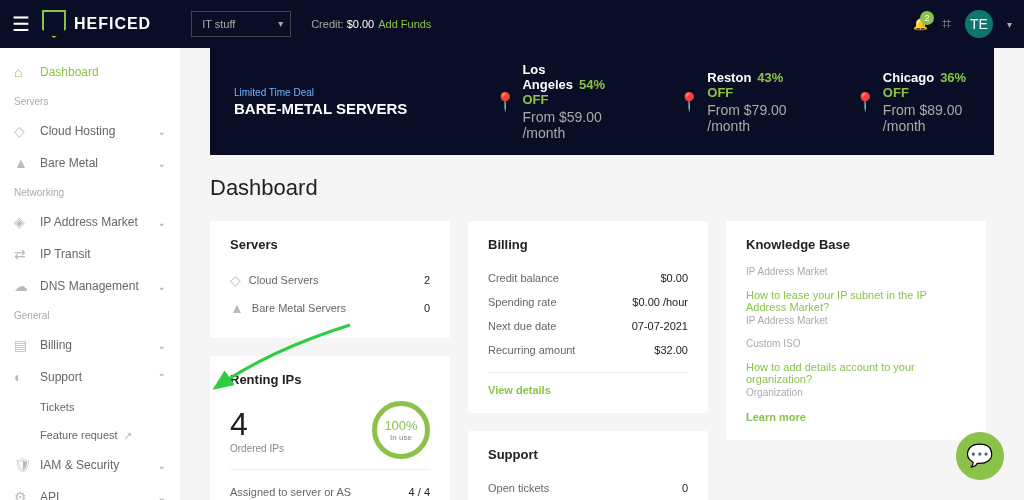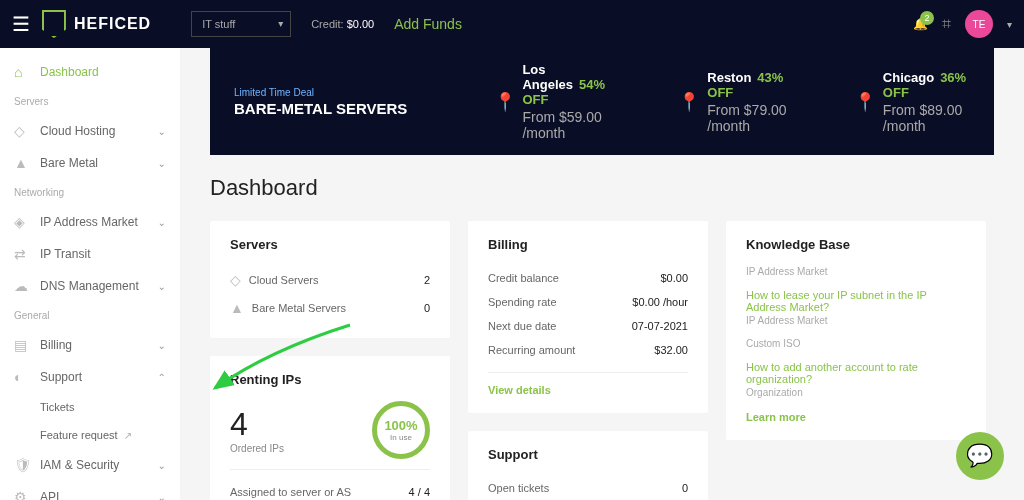--- a/index.html
+++ b/index.html
@@ -5,26 +5,26 @@
 *{margin:0;padding:0;box-sizing:border-box;font-family:Arial,sans-serif}
 body{background:#f5f5f5;font-size:12px;color:#333;overflow:hidden}
 .header{background:#0a0d26;height:48px;display:flex;align-items:center;padding:0 12px;position:relative}
 .menu-icon{color:#fff;font-size:20px;margin-right:12px;cursor:pointer}
 .logo{display:flex;align-items:center;color:#fff;font-weight:bold;font-size:16px;letter-spacing:1px}
 .logo-shield{width:24px;height:28px;border:2px solid #8bc34a;margin-right:8px;position:relative;clip-path:polygon(0 0,100% 0,100% 70%,50% 100%,0 70%)}
 .org-select{margin-left:20px;background:transparent;border:1px solid #444;color:#aaa;padding:6px 30px 6px 10px;font-size:11px;position:relative;width:100px}
 .org-arrow{position:absolute;right:8px;color:#aaa;font-size:10px}
 .credit{margin-left:20px;color:#aaa;font-size:11px}
 .credit .v{color:#fff}
-.addfunds{color:#8bc34a;margin-left:20px;font-size:14px}
+.addfunds{color:#8bc34a;margin-left:4px;font-size:11px}
 .header-right{margin-left:auto;display:flex;align-items:center;gap:14px}
 .bell{position:relative;color:#8bc34a}
 .badge{position:absolute;top:-6px;right:-6px;background:#8bc34a;color:#fff;border-radius:50%;font-size:9px;width:14px;height:14px;display:flex;align-items:center;justify-content:center}
 .slack{color:#888;font-size:16px}
-.avatar{width:28px;height:28px;border-radius:50%;background:#ec4899;color:#fff;display:flex;align-items:center;justify-content:center;font-size:10px}
+.avatar{width:28px;height:28px;border-radius:50%;background:#0f766e;color:#fff;display:flex;align-items:center;justify-content:center;font-size:14px}
 .container{display:flex;height:calc(100vh - 48px)}
 .sidebar{width:180px;background:#fff;padding:8px 0;overflow-y:auto}
 .sb-item{display:flex;align-items:center;padding:8px 14px;font-size:12px;color:#666;cursor:pointer;position:relative}
 .sb-item.active{color:#8bc34a}
 .sb-item .chev{margin-left:auto;font-size:10px;color:#999}
 .sb-icon{width:16px;margin-right:10px;color:#bbb;font-size:14px}
 .sb-item.active .sb-icon{color:#8bc34a}
 .sb-header{padding:8px 14px;font-size:10px;color:#aaa}
 .sb-sub{padding:8px 14px 8px 40px;font-size:11px;color:#666;cursor:pointer;position:relative}
 .ext-icon{margin-left:6px;font-size:10px;color:#aaa}
@@ -45,21 +45,21 @@
 .card h3{font-size:13px;font-weight:bold;margin-bottom:14px;color:#222}
 .row{display:flex;align-items:center;padding:6px 0;font-size:11px}
 .row .lbl{color:#666;flex:1}
 .row .val{color:#222}
 .row .icon{color:#bbb;margin-right:8px;font-size:14px}
 .hr{border:none;border-top:1px solid #eee;margin:10px 0}
 .link{color:#8bc34a;font-size:11px;font-weight:bold;cursor:pointer}
 .big-num{font-size:32px;font-weight:300;color:#222}
 .sub-lbl{font-size:10px;color:#888}
 .ring{width:58px;height:58px;border-radius:50%;border:5px solid #8bc34a;display:flex;flex-direction:column;align-items:center;justify-content:center}
-.ring-v{color:#8bc34a;font-size:13px;font-weight:bold}
+.ring-v{color:#8bc34a;font-size:13px;font-weight:normal}
 .ring-l{font-size:8px;color:#888}
 .kb-item{margin-bottom:12px}
 .kb-title{color:#8bc34a;font-size:11px;cursor:pointer}
 .kb-cat{color:#aaa;font-size:10px;margin-top:2px}
 .chat-btn{position:fixed;bottom:20px;right:20px;width:48px;height:48px;border-radius:50%;background:#8bc34a;display:flex;align-items:center;justify-content:center;color:#fff;font-size:22px;cursor:pointer}
 .arrow-svg{position:absolute;left:30px;top:272px;pointer-events:none;z-index:10}
 </style>
 </head>
 <body>
 
@@ -263,21 +263,21 @@
               <div class="kb-cat">IP Address Market</div>
             </div>
           <div class="kb-item">
               <div class="kb-title">How to lease your IP subnet in the IP Address Market?</div>
               <div class="kb-cat">IP Address Market</div>
             </div>
           <div class="kb-item">
               <div class="kb-cat">Custom ISO</div>
             </div>
           <div class="kb-item">
-              <div class="kb-title">How to add another account to rate organization?</div>
+              <div class="kb-title">How to add details account to your organization?</div>
               <div class="kb-cat">Organization</div>
             </div>
           <span class="link">Learn more</span>
         </div>
       </div>
     </div>
   </div>
 </div>
 
 <div class="chat-btn">

